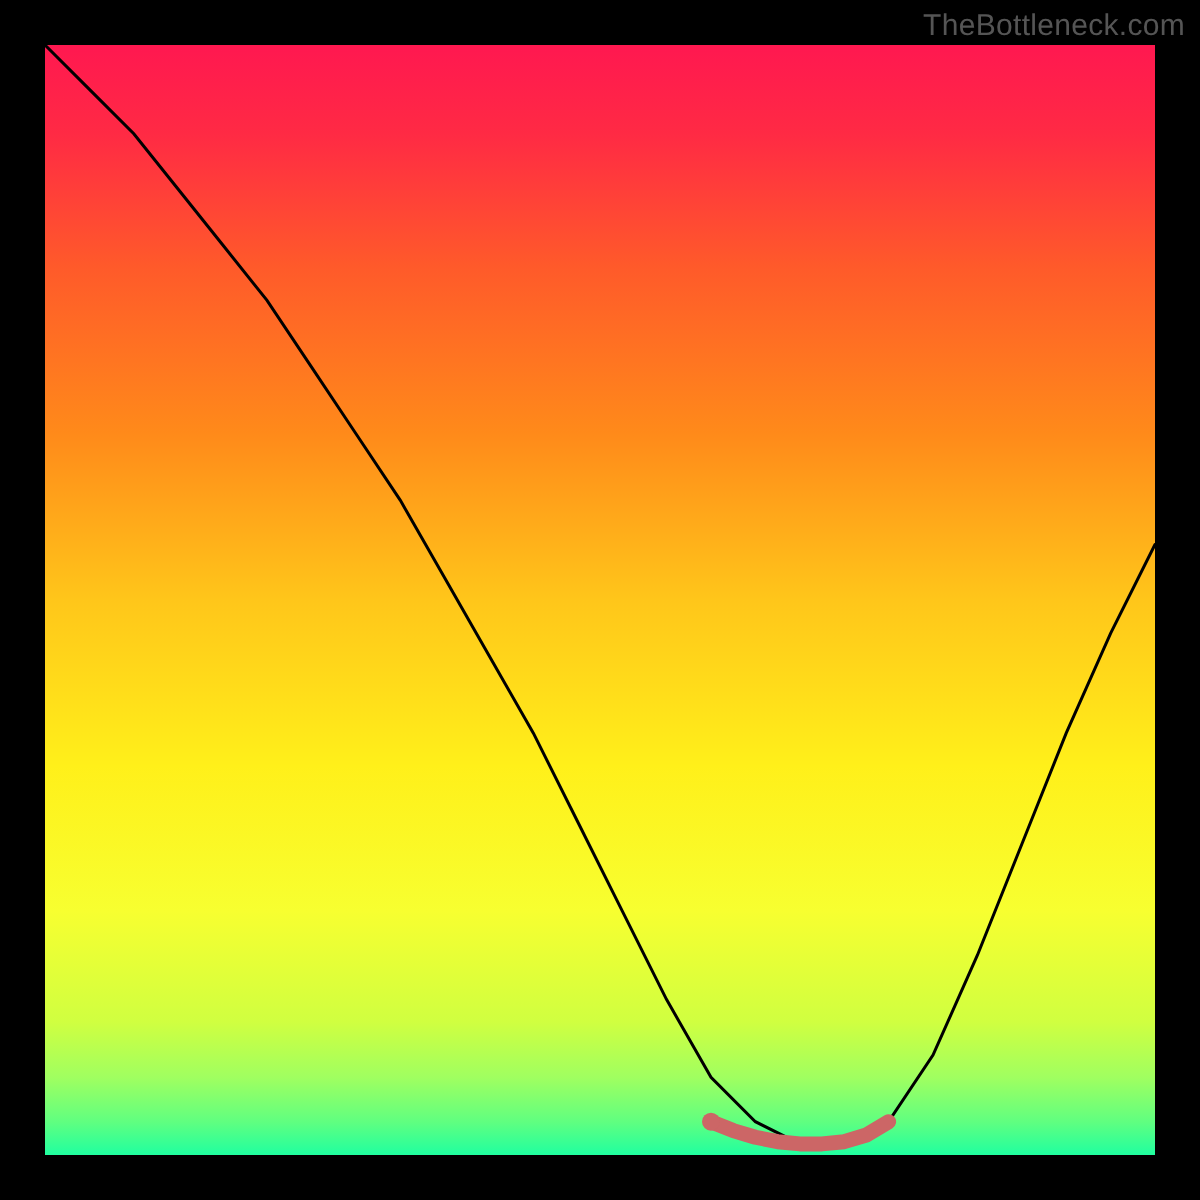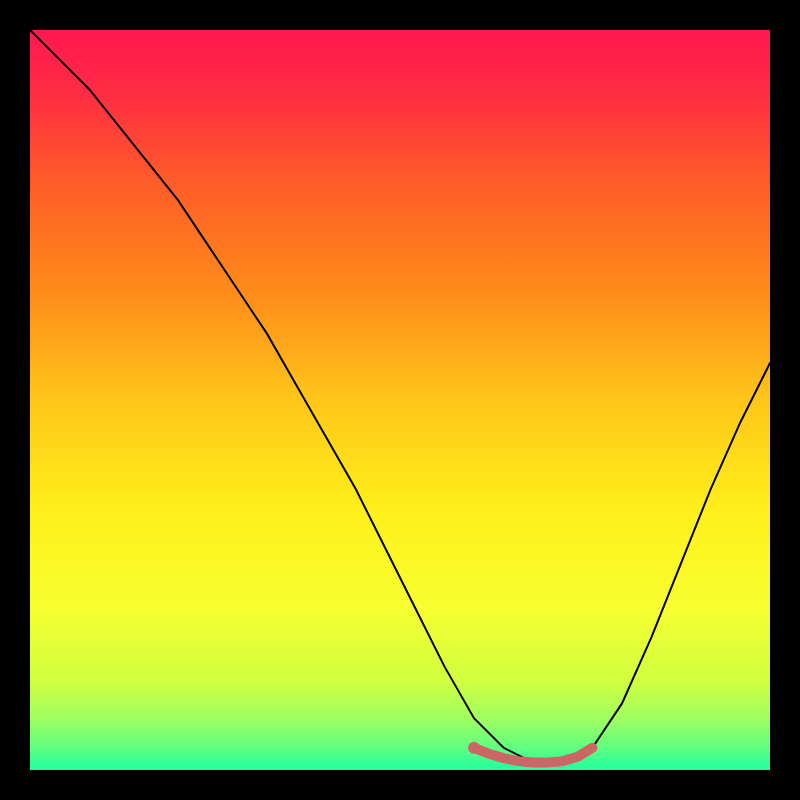--- a/index.html
+++ b/index.html
@@ -30,20 +30,21 @@
   svg {
     position: absolute;
     top: 0;
     left: 0;
   }
 </style>
 </head>
 <body>
 <div class="frame">
 
+<div class="watermark">TheBottleneck.com</div>
 
 <svg id="chart-svg" width="800" height="800" viewBox="0 0 800 800">
       <defs>
         <linearGradient id="bg-grad" x1="0" y1="0" x2="0" y2="1">
           <stop offset="0%" stop-color="#ff1850"></stop>
           <stop offset="8%" stop-color="#ff2a44"></stop>
           <stop offset="20%" stop-color="#ff5a2a"></stop>
           <stop offset="35%" stop-color="#ff8a1a"></stop>
           <stop offset="50%" stop-color="#ffc61a"></stop>
           <stop offset="65%" stop-color="#fff01a"></stop>

